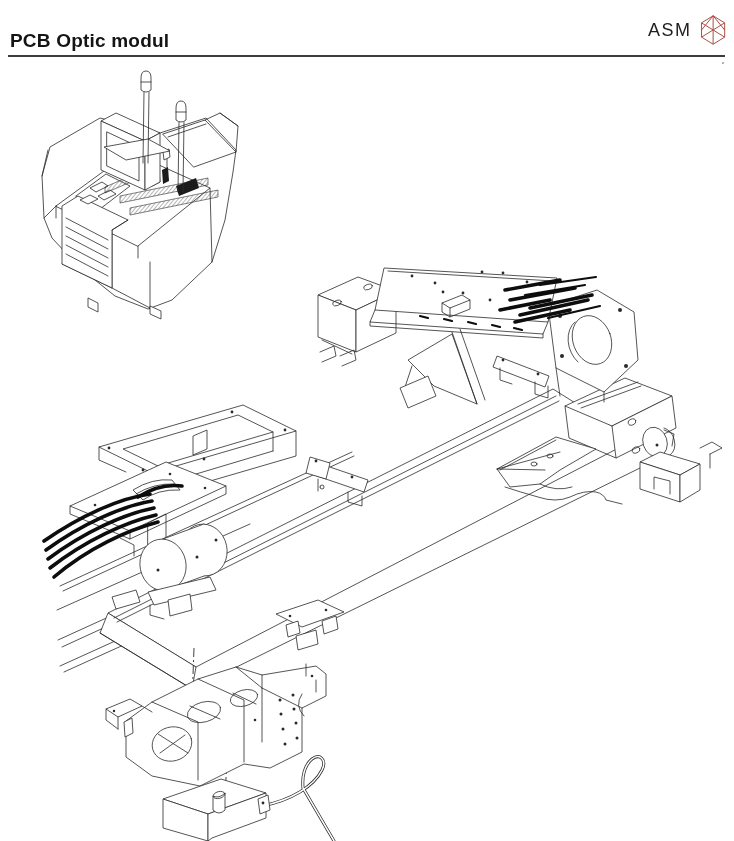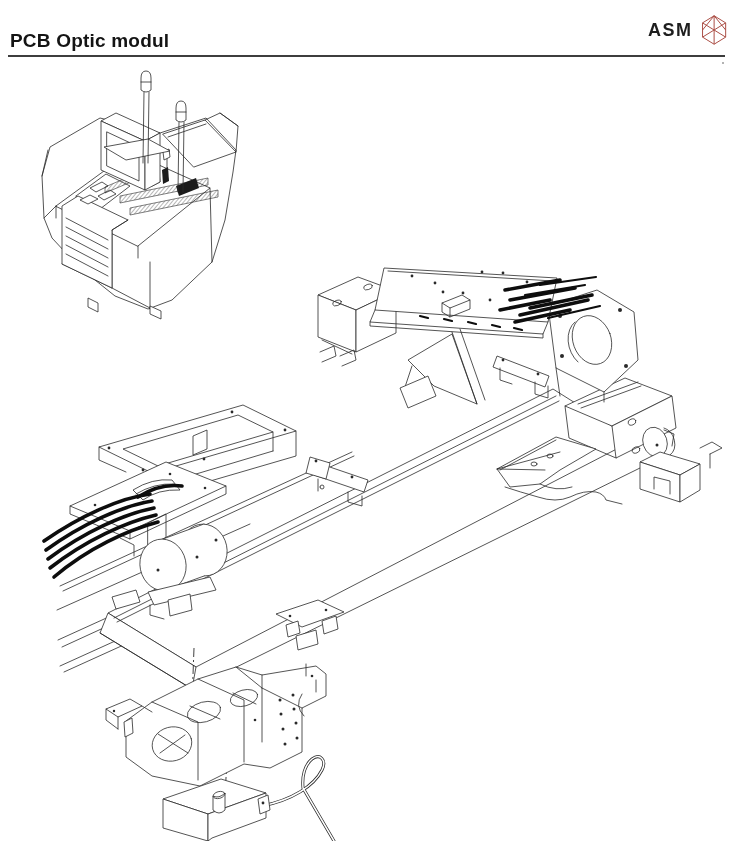--- a/index.html
+++ b/index.html
@@ -2,21 +2,21 @@
 <html><head>
 <meta charset="utf-8">
 <style>
   html,body{margin:0;padding:0;background:#e8e8e8;}
   .page{position:relative;width:734px;height:841px;background:#ffffff;overflow:hidden;
         font-family:"Liberation Sans",sans-serif;}
   .title{position:absolute;left:10px;top:30px;margin:0;font-size:19px;font-weight:bold;
          letter-spacing:.2px;color:#141414;}
   .rule{position:absolute;left:8px;top:55px;width:717px;height:2px;background:#3d3d3d;}
   .logo{position:absolute;left:648px;top:12px;display:flex;align-items:center;gap:6px;}
-  .logo-text{font-size:18px;letter-spacing:1.5px;color:#1e1e1e;font-weight:700;}
+  .logo-text{font-size:18px;letter-spacing:1.5px;color:#1e1e1e;font-weight:400;}
   .art{position:absolute;left:0;top:0;}
   .art *{vector-effect:non-scaling-stroke;}
   .ln{stroke:#2a2a2a;stroke-width:.8;fill:none;stroke-linejoin:round;stroke-linecap:round;}
   .w{stroke:#2a2a2a;stroke-width:.8;fill:#ffffff;stroke-linejoin:round;}
   .wn{fill:#ffffff;stroke:none;}
   .dot{fill:#2a2a2a;stroke:none;}
   .blk{stroke:#0d0d0d;stroke-width:3.6;fill:none;stroke-linecap:round;}
   .blk2{stroke:#0d0d0d;stroke-width:2.2;fill:none;stroke-linecap:round;}
   .hx{fill:url(#hx);stroke:#2a2a2a;stroke-width:.6;}
   .dk{fill:#1c1c1c;stroke:none;}

